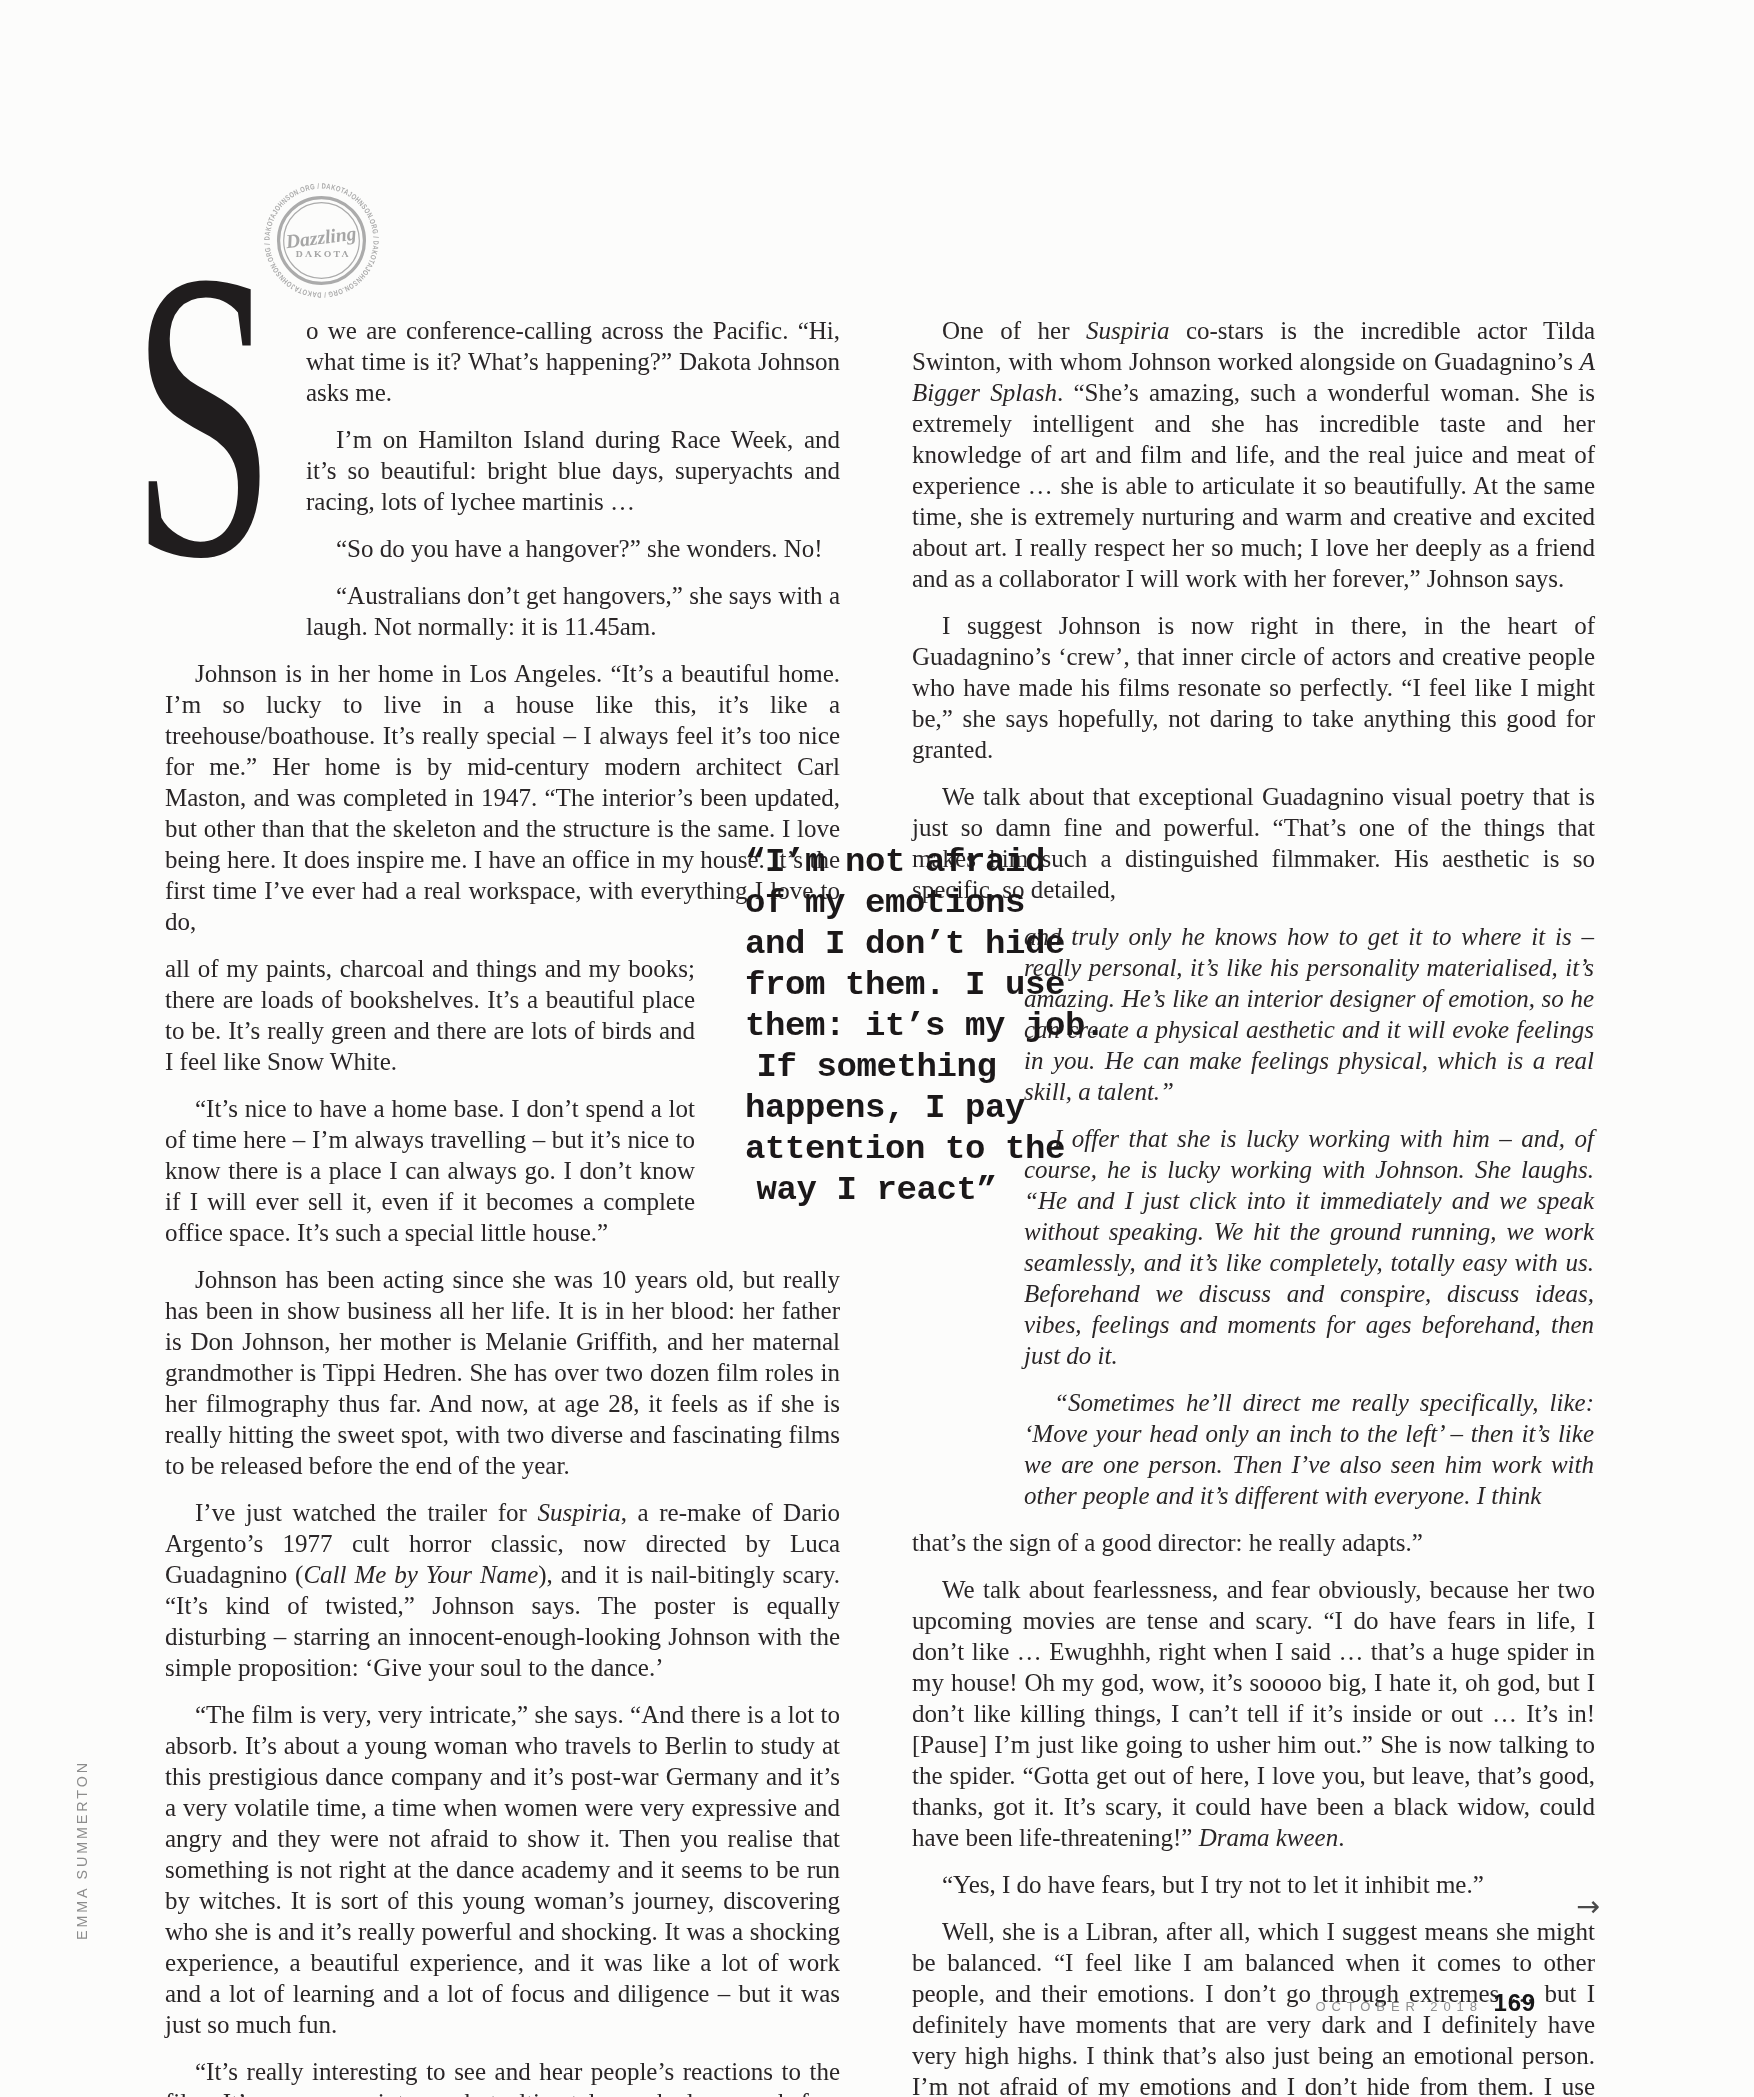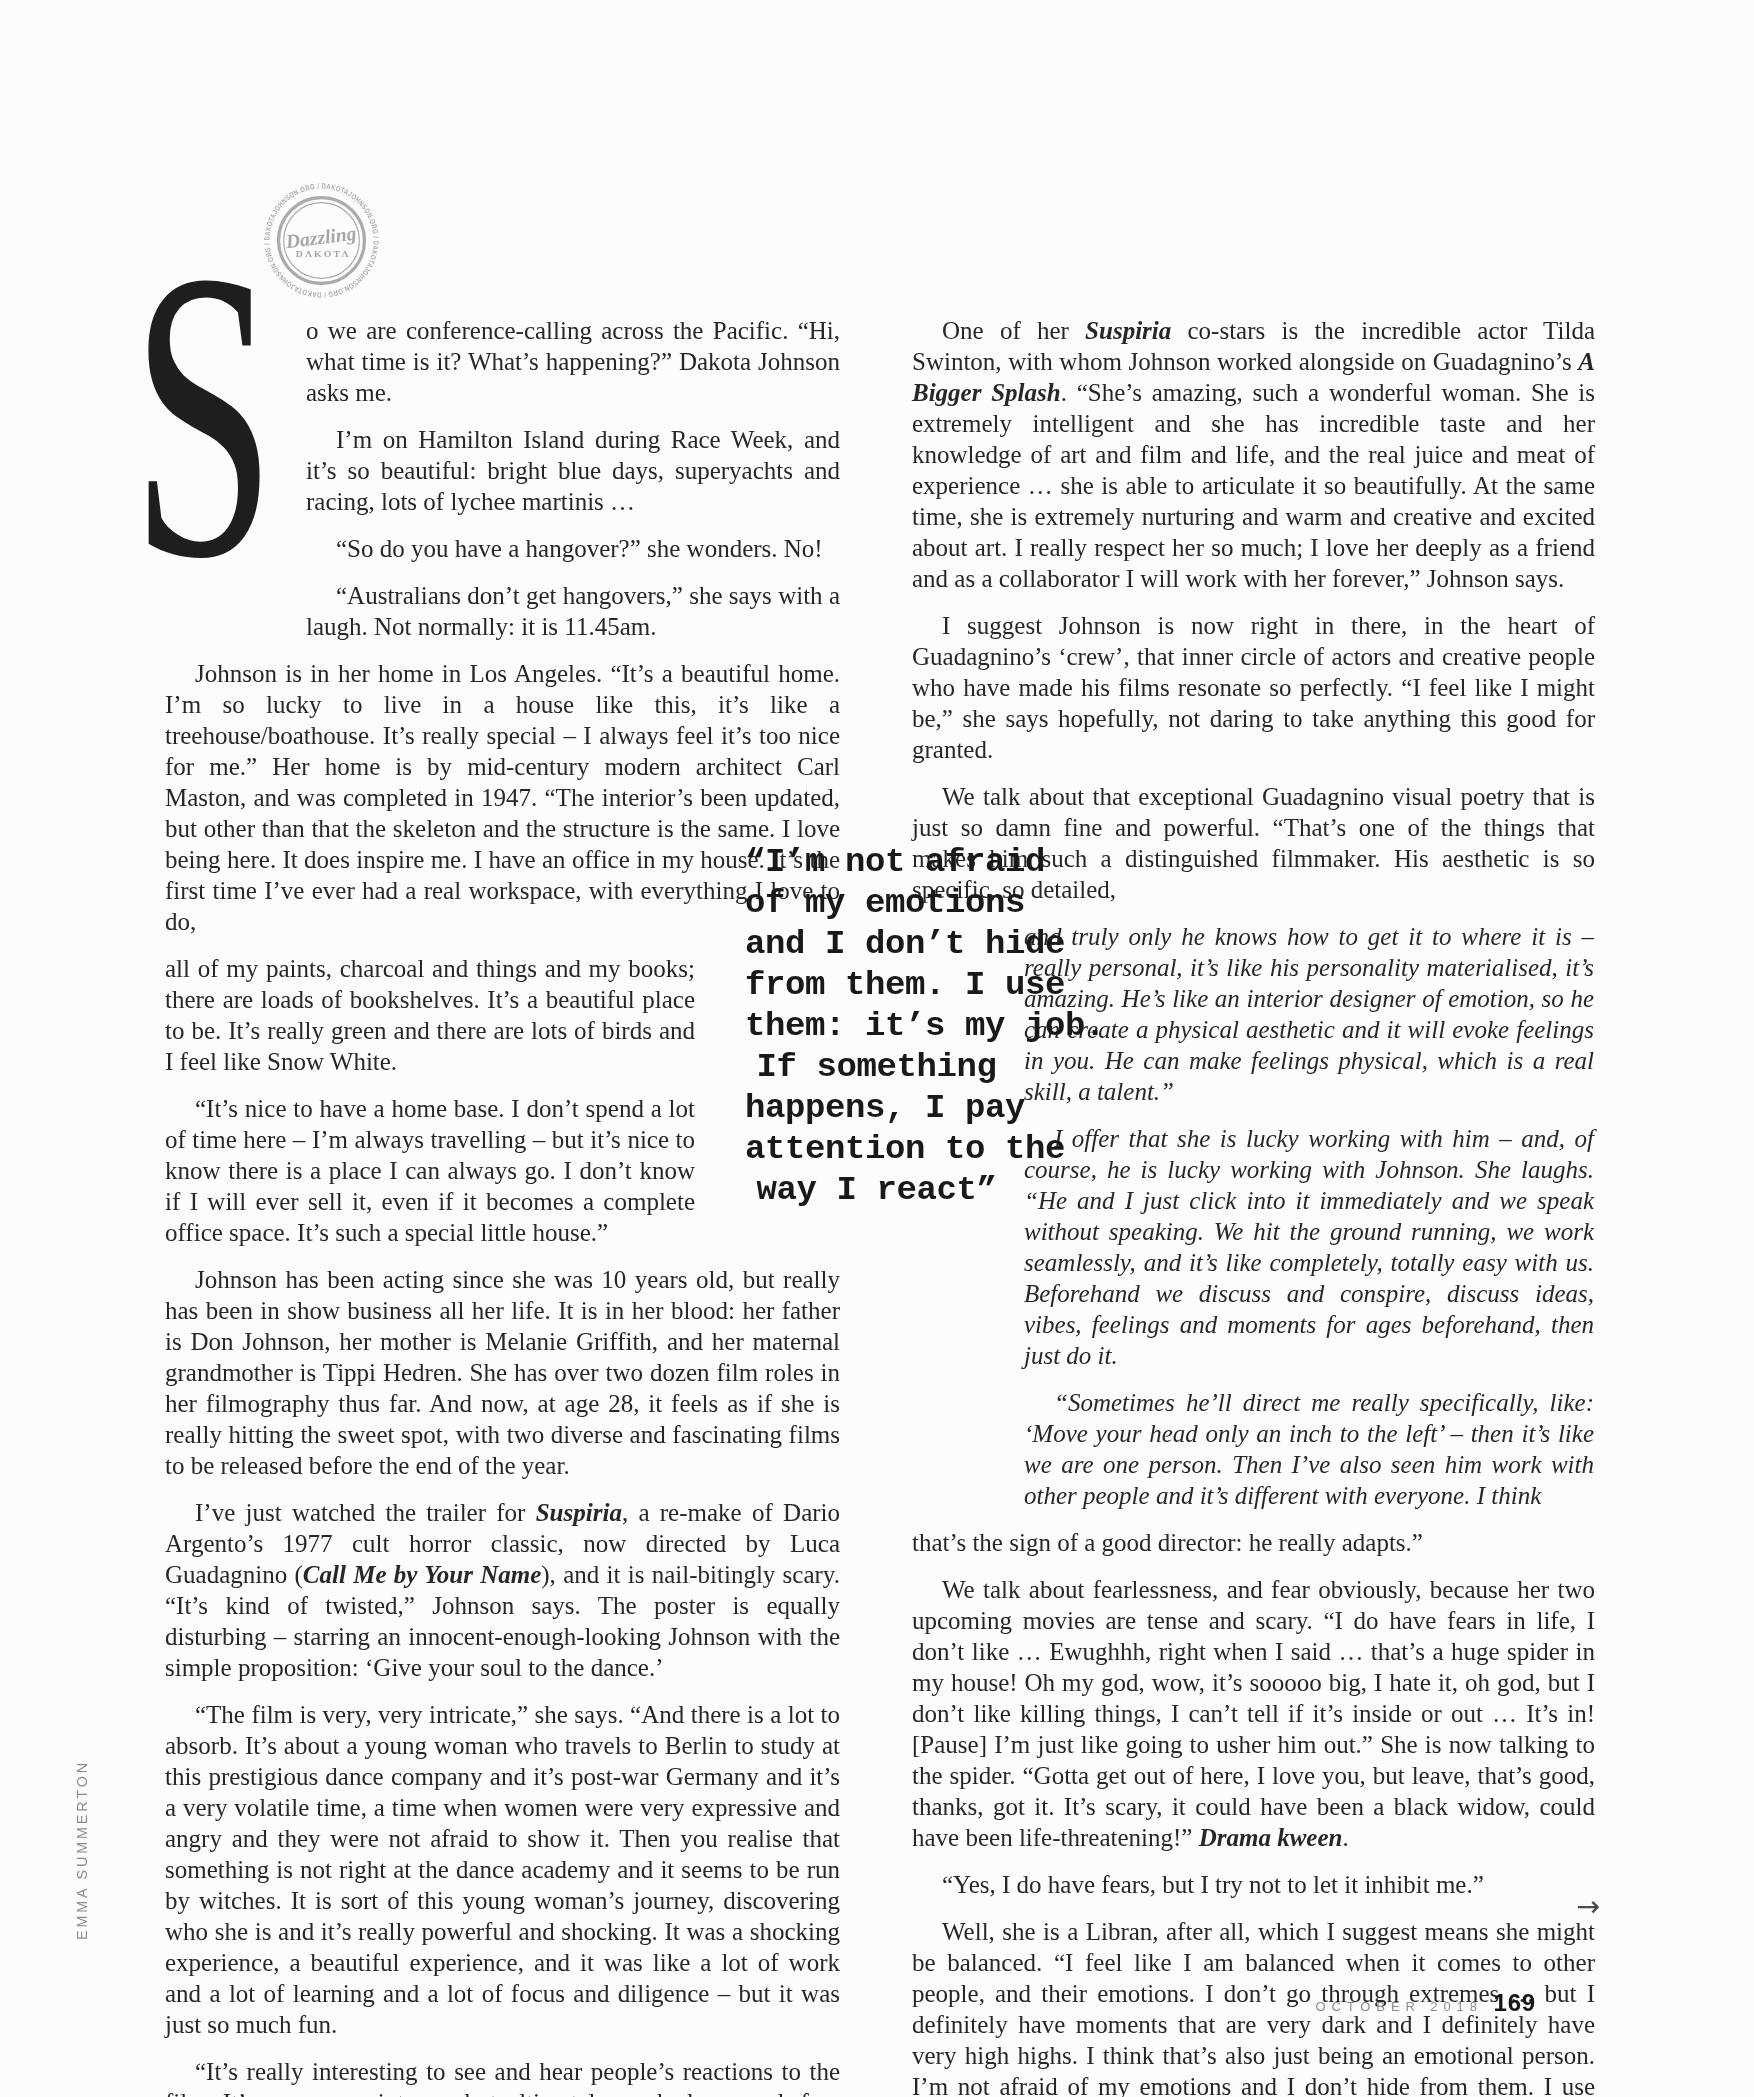--- a/index.html
+++ b/index.html
@@ -24,21 +24,21 @@
     text-align:justify;text-justify:inter-word;
     hyphens:none;
   }
   .col-left{left:149px;width:707px;}
   .col-right{left:896px;width:715px;}
   .seg{overflow:visible;}
   .seg-narrow-left{width:562px;}
   .seg-narrow-right{width:602px;margin-left:112px;font-style:italic;}
   p.para{margin:16px;padding:0;}
   p.para.ind{text-indent:30px;}
-  p.para i{font-style:italic;font-weight:bold;}
+  p.para i{font-style:italic;}
 
   
   .dropcap-float{
     float:left;width:157px;height:305px;position:relative;
   }
   .dropcap-glyph{
     position:absolute;left:-18.5px;top:-107px;
     font-size:413px;line-height:413px;
     color:#201d1e;
     transform:scaleX(0.63);transform-origin:0 0;

